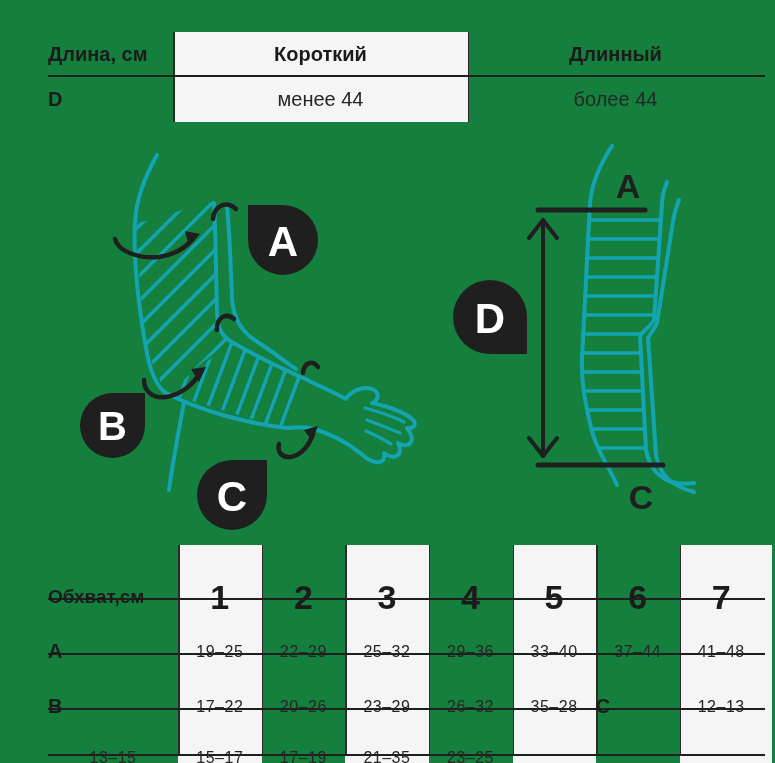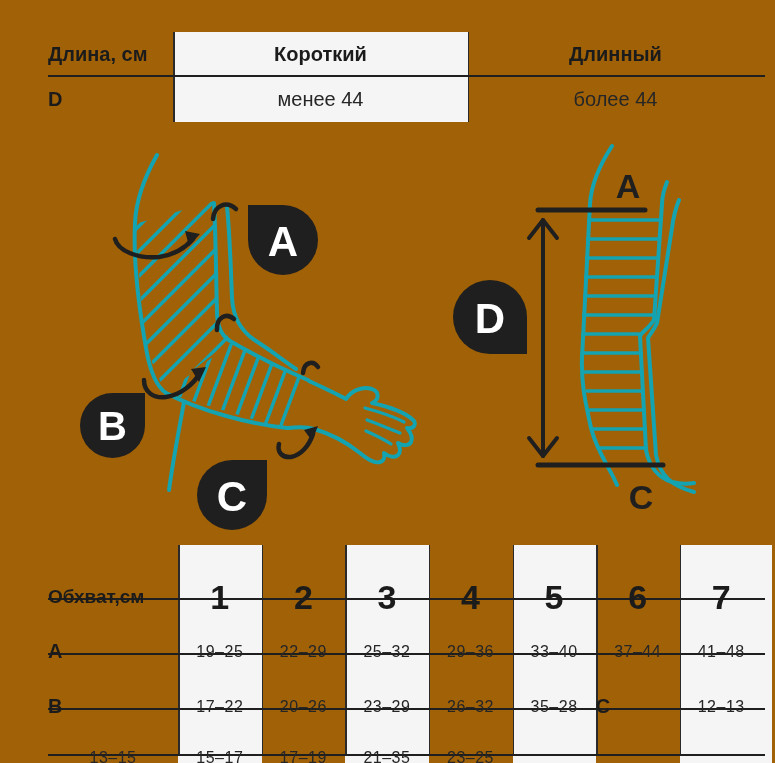--- a/index.html
+++ b/index.html
@@ -1,16 +1,16 @@
 <!DOCTYPE html>
 <html><head>
 <meta charset="utf-8">
 <style>
   html,body{margin:0;padding:0;background:#ffffff;}
-  .canvas{position:relative;width:775px;height:763px;background:#a16207;overflow:hidden;
+  .canvas{position:relative;width:775px;height:763px;background:#15803d;overflow:hidden;
           font-family:"Liberation Sans",sans-serif;color:#1f1f1f;}
   .stripe{position:absolute;background:#f5f5f5;}
   .hl{position:absolute;left:48px;width:717px;height:2px;background:#1f1f1f;}
   .vl{position:absolute;width:1.5px;background:#2a2a2a;}
   .grid-top{position:absolute;left:48px;top:32px;width:715px;height:90px;display:grid;
             grid-template-columns:125px 295px 295px;grid-template-rows:44px 46px;}
   .grid-bot{position:absolute;left:48px;top:570px;width:715px;height:212px;display:grid;
             grid-template-columns:130px repeat(7,1fr);grid-template-rows:54px 55px 55px 48px;}
   .cell{display:flex;align-items:center;justify-content:center;font-size:20px;color:#262626;}
   .cell.lbl{justify-content:flex-start;font-weight:700;color:#1b1b1b;}

